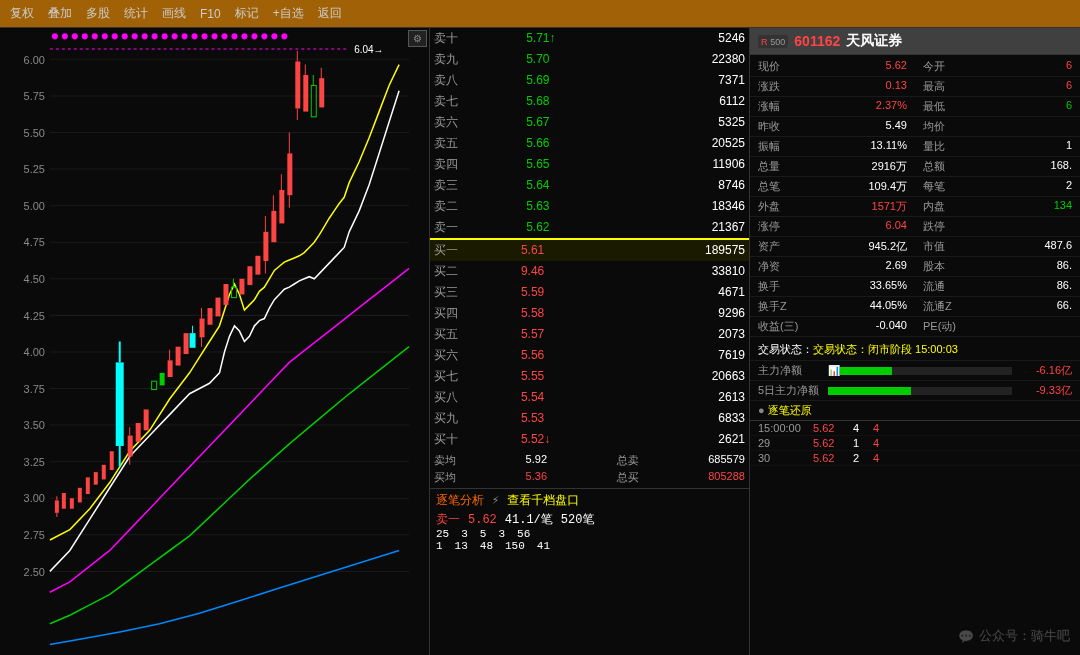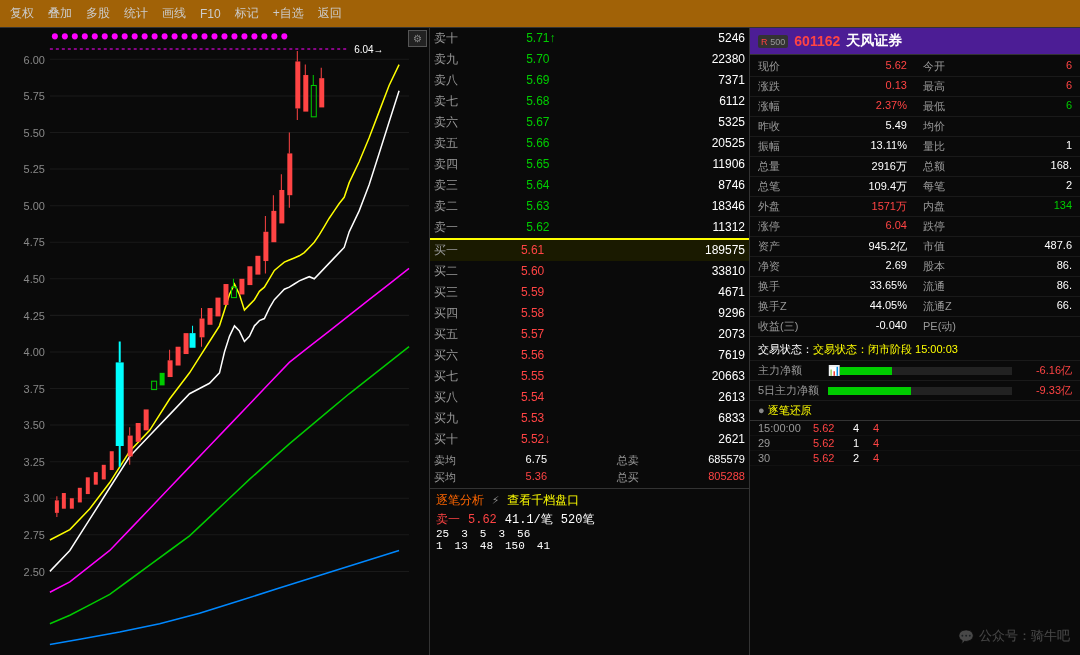--- a/index.html
+++ b/index.html
@@ -117,21 +117,21 @@
     
     #info-panel {
       flex: 1;
       background: #0a0a0a;
       display: flex;
       flex-direction: column;
       padding: 0;
     }
 
     .info-header {
-      background: #4c1d95;
+      background: #404040;
       padding: 4px 8px;
       display: flex;
       align-items: center;
       gap: 6px;
       border-bottom: 1px solid #333;
     }
     .info-stock-code { color: #ff4444; font-size: 14px; font-weight: bold; }
     .info-stock-name { color: #fff; font-size: 14px; font-weight: bold; }
     .info-badge {
       background: #333;
@@ -417,37 +417,37 @@
     <td class="ob-vol">8746</td>
   </tr>
           <tr>
     <td class="ob-label">卖二</td>
     <td class="ob-price-sell">5.63</td>
     <td class="ob-vol">18346</td>
   </tr>
           <tr>
     <td class="ob-label">卖一</td>
     <td class="ob-price-sell">5.62</td>
-    <td class="ob-vol">11312</td>
+    <td class="ob-vol">21367</td>
   </tr>
         </tbody>
     </table>
 
     <div style="border-top:1px solid #ffff00; border-bottom:1px solid #ffff00; height:2px; background:#222;"></div>
 
     <table class="ob-table">
       <tbody id="buy-orders-body">
       <tr style="background: rgb(26, 26, 0);">
     <td class="ob-label">买一</td>
     <td class="ob-price-buy">5.61</td>
     <td class="ob-vol">189575</td>
   </tr>
           <tr>
     <td class="ob-label">买二</td>
-    <td class="ob-price-buy">5.60</td>
+    <td class="ob-price-buy">9.46</td>
     <td class="ob-vol">33810</td>
   </tr>
           <tr>
     <td class="ob-label">买三</td>
     <td class="ob-price-buy">5.59</td>
     <td class="ob-vol">4671</td>
   </tr>
           <tr>
     <td class="ob-label">买四</td>
     <td class="ob-price-buy">5.58</td>
@@ -482,21 +482,21 @@
     <td class="ob-label">买十</td>
     <td class="ob-price-buy">5.52↓</td>
     <td class="ob-vol">2621</td>
   </tr>
         </tbody>
     </table>
 
     <div class="ob-footer">
       <div class="ob-footer-row">
         <span class="ob-footer-label">卖均</span>
-        <span class="ob-footer-val">6.75</span>
+        <span class="ob-footer-val">5.92</span>
         <span class="ob-footer-label">总卖</span>
         <span class="ob-footer-val">685579</span>
       </div>
       <div class="ob-footer-row">
         <span class="ob-footer-label">买均</span>
         <span class="ob-footer-val-red">5.36</span>
         <span class="ob-footer-label">总买</span>
         <span class="ob-footer-val-red">805288</span>
       </div>
     </div>

